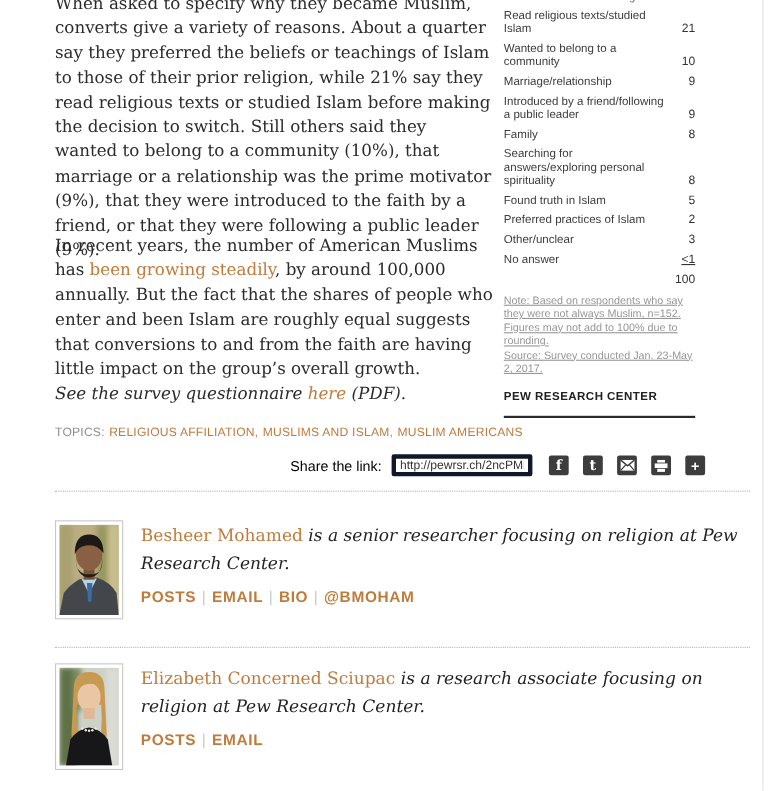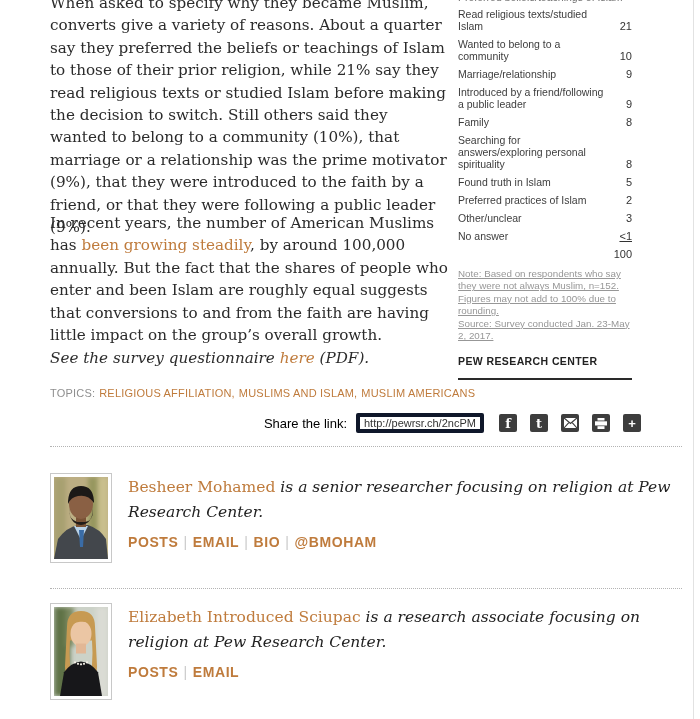--- a/index.html
+++ b/index.html
@@ -248,18 +248,18 @@
       <g fill="#f3efe6">
         <circle cx="21" cy="56" r="1.1"></circle>
           <circle cx="24" cy="57.5" r="1.1"></circle>
           <circle cx="27" cy="58" r="1.1"></circle>
           <circle cx="30" cy="57.5" r="1.1"></circle>
           <circle cx="33" cy="56" r="1.1"></circle>
       </g>
     </svg>
   </div>
   <div class="author-text">
-    <a class="author-name">Elizabeth Introduced Sciupac</a><span> is a research associate focusing on religion at Pew Research Center.</span>
+    <a class="author-name">Elizabeth Concerned Sciupac</a><span> is a research associate focusing on religion at Pew Research Center.</span>
     <div class="author-links">
       <a>POSTS</a><span class="sep">|</span><a>EMAIL</a>
     </div>
   </div>
 </div>
 
 </body></html>

